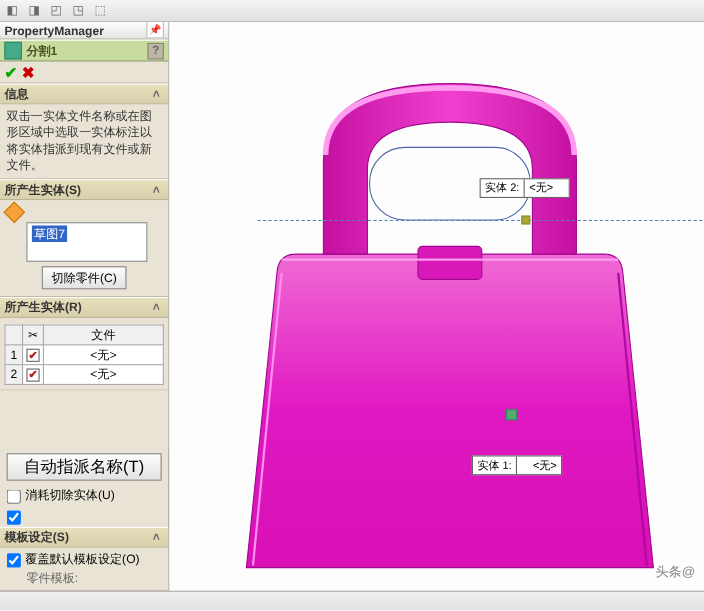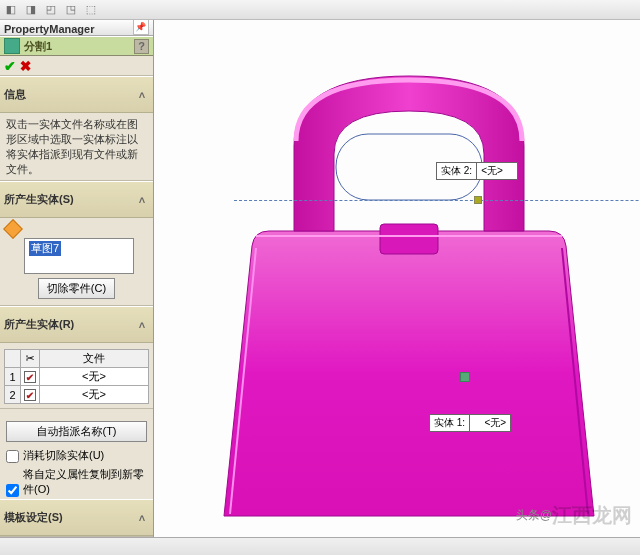--- a/index.html
+++ b/index.html
@@ -74,21 +74,21 @@
       border-bottom:1px solid #c0bba8;
     }
     .check-icon { color:#0a0; font-size:14px; font-weight:bold; cursor:pointer;}
     .cancel-icon { color:#c00; font-size:14px; font-weight:bold; cursor:pointer;}
     .panel-section {
       border-top:1px solid #fff;
       border-bottom:1px solid #c0bba8;
     }
     .section-header {
       background: linear-gradient(#e6dfbc, #d8d0ac);
-      height:36px;
+      height:18px;
       display:flex;align-items:center;justify-content:space-between;
       padding:0 4px;
       font-weight:bold;color:#333;
       border-bottom:1px solid #b5b090;
       cursor:pointer;
     }
     .section-body {
       background:#e8e3d4;
       padding:4px 6px;
     }
@@ -119,21 +119,21 @@
       border:1px solid #aaa;padding:1px 3px;text-align:center;
       font-weight:normal;font-size:11px;background:#fff;
     }
     .body-table th { background:#f0f0f0; }
     .body-table .idx { background:#f0f0f0;width:16px;}
     .chk-cell { width:18px; }
     .chk { width:12px;height:12px;border:1px solid #666;background:#fff;display:inline-flex;align-items:center;justify-content:center;color:#b02020;font-size:10px;font-weight:bold;}
     .blank-area { flex:1; background:#e8e3d4; }
     .auto-btn {
       margin:4px 6px;background:linear-gradient(#fdfdfd,#e2e2e2);
-      border:1px solid #888;padding:2px 6px;cursor:pointer;font-size:11px;
+      border:1px solid #888;padding:2px 6px;cursor:pointer;font-size:15px;
     }
     .checkbox-row { display:flex;align-items:flex-end;gap:4px;padding:2px 6px;}
     .checkbox-row input { margin-top:2px;}
     .bottom-status {
       position:absolute;left:0;right:0;bottom:0;height:18px;
       background:linear-gradient(#f0f0f0,#e2e2e2);
       border-top:1px solid #aaa;
     }
     
     .viewport {
@@ -259,27 +259,33 @@
 
   <div class="blank-area"></div>
 
   <button class="auto-btn">自动指派名称(T)</button>
   <label class="checkbox-row">
     <input type="checkbox" style="">
     <span>消耗切除实体(U)</span>
   </label>
   <label class="checkbox-row">
     <input type="checkbox" checked="" style="">
-    <span>将自定义属性复制到新零件(O)</span>
   </label>
 
   <div class="panel-section">
     <div class="section-header">
       <span>模板设定(S)</span>
       <span class="chevron">˄</span>
+    </div>
+    <div class="section-body" style="padding:3px 6px;">
+      <label class="checkbox-row" style="padding:0;">
+        <input type="checkbox" checked="" style="">
+        <span>覆盖默认模板设定(O)</span>
+      </label>
+      <div style="color:#666;margin-left:18px;margin-top:2px;">零件模板:</div>
     </div>
   </div>
 </div>
 
 <div class="viewport">
   <svg class="model-svg" width="450" height="470" viewBox="0 0 450 470">
     <defs>
       <linearGradient id="mg" x1="0" y1="0" x2="0" y2="1">
         <stop offset="0" stop-color="#f06ad4"></stop>
         <stop offset="0.5" stop-color="#e018c2"></stop>
@@ -315,17 +321,16 @@
     <span>实体 2:</span>
     <span>&lt;无&gt;</span>
   </div>
   <div class="body-label label-bot">
     <span>实体 1:</span>
     <span>&lt;无&gt;</span>
   </div>
 
   <div class="watermark">
     <span>头条@</span>
-    <span class="wm-right">江西龙网</span>
   </div>
 </div>
 
 <div class="bottom-status"></div>
 
 </body></html>

